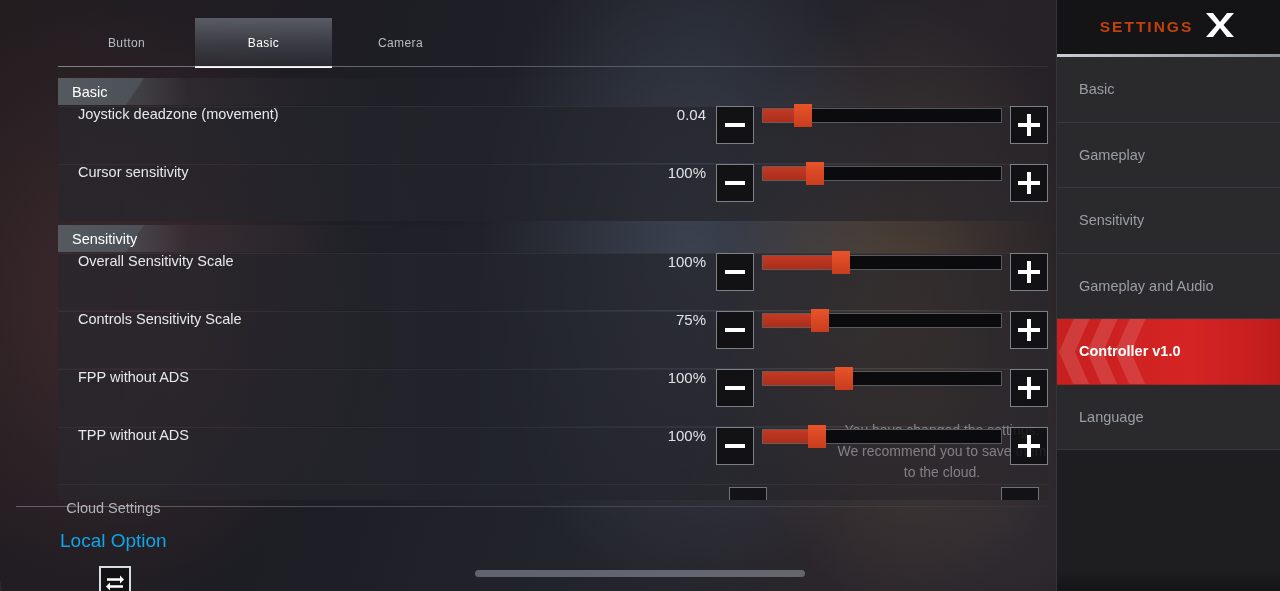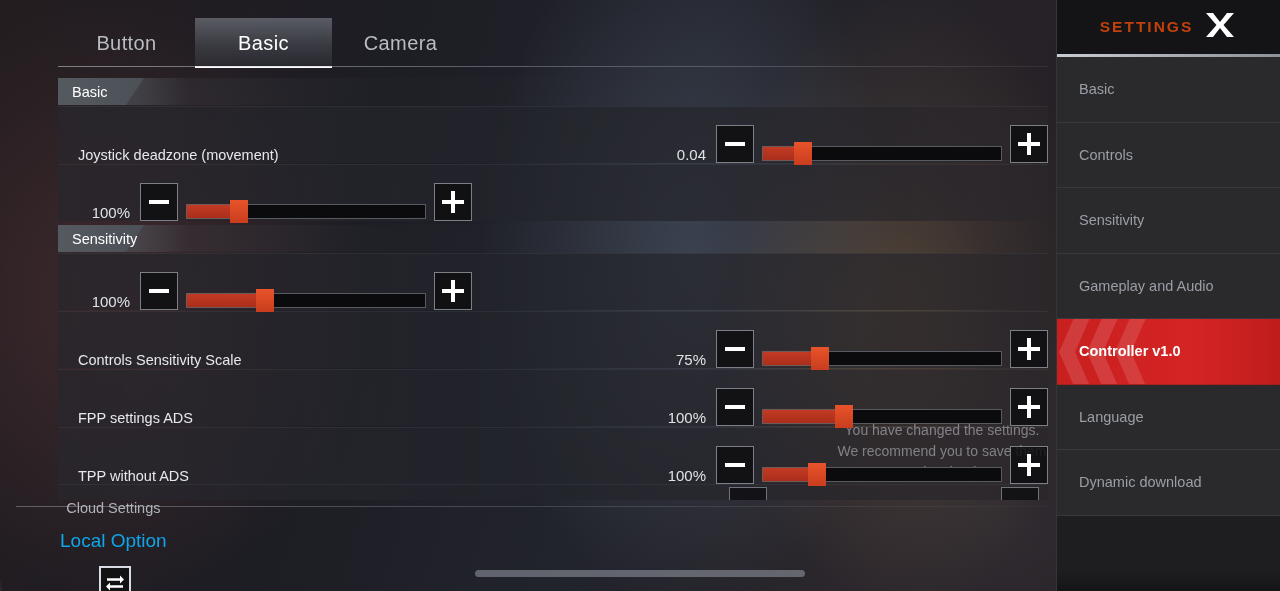--- a/index.html
+++ b/index.html
@@ -33,21 +33,21 @@
   }
 
   
   #tabbar {
     position:absolute; left:58px; top:18px; width:990px; height:50px;
   }
   .tabs { display:flex; height:100%; }
   .tab {
     width:137px; height:100%;
     display:flex; align-items:center; justify-content:center;
-    font-size:20px; color:#b9bcc2; letter-spacing:.4px;
+    font-size:12px; color:#b9bcc2; letter-spacing:.4px;
     position:relative; cursor:pointer;
   }
   .tab.active {
     color:#ffffff;
     background:linear-gradient(180deg, rgba(125,130,140,0.62) 0%, rgba(92,97,107,0.42) 55%, rgba(70,75,85,0.22) 100%);
   }
   .tab.active::after{
     content:""; position:absolute; left:0; right:0; bottom:0; height:2px; background:#ffffff;
   }
   #tabrule {
@@ -75,36 +75,36 @@
     clip-path:polygon(0 0, 86px 0, 68px 100%, 0 100%);
   }
   .sec .bar2 {
     position:absolute; left:0; top:0; height:100%; width:990px;
     background:linear-gradient(90deg, rgba(85,90,97,0.55) 0 80px, rgba(60,64,70,0.28) 130px, rgba(45,48,54,0.10) 340px, rgba(40,43,48,0.04));
   }
   .sec .lbl { position:relative; z-index:2; padding-left:14px; font-size:14.5px; color:#ffffff; }
 
   .row {
     height:57px; margin-top:1px;
-    display:flex; align-items:flex-end;
+    display:flex; align-items:flex-start;
     position:relative;
   }
   .row .rowbg {
     position:absolute; inset:0;
     background:linear-gradient(90deg, rgba(40,38,44,0.78), rgba(34,36,43,0.74) 45%, rgba(42,38,42,0.70));
     border-top:1px solid rgba(140,145,155,0.10);
   }
   .row .name {
     position:relative; z-index:2;
     padding-left:20px; font-size:14.5px; color:#e6e8ec; flex:1;
     white-space:nowrap;
   }
   .row .val {
     position:relative; z-index:2;
-    font-size:15px; color:#dfe2e7; width:82px; text-align:right; padding-right:10px;margin-top:16px;
+    font-size:15px; color:#dfe2e7; width:82px; text-align:right; padding-right:10px;
   }
 
   .stepbtn {
     position:relative; z-index:2;
     width:38px; height:38px;
     border:1px solid rgba(190,195,205,0.62);
     background:rgba(14,14,17,0.85);
     display:flex; align-items:center; justify-content:center;
     cursor:pointer; flex:0 0 auto;
   }
@@ -260,40 +260,42 @@
           <div class="track"></div>
           <div class="fill" style="width:38.08px"></div>
           <div class="thumb" style="left:40.8px"></div>
         </div>
         <div class="stepbtn plus">
           <span class="gl"></span>
         </div>
       </div>
       <div class="row">
         <div class="rowbg"></div>
+        <span class="name">Cursor sensitivity</span>
         <span class="val">100%</span>
         <div class="stepbtn minus">
           <span class="gl"></span>
         </div>
         <div class="slider">
           <div class="track"></div>
           <div class="fill" style="width:49.98px"></div>
           <div class="thumb" style="left:52.8px"></div>
         </div>
         <div class="stepbtn plus">
           <span class="gl"></span>
         </div>
       </div>
       <div class="sec">
         <div class="bar2"></div>
         <div class="bar"></div>
         <span class="lbl">Sensitivity</span>
       </div>
       <div class="row">
         <div class="rowbg"></div>
+        <span class="name">Overall Sensitivity Scale</span>
         <span class="val">100%</span>
         <div class="stepbtn minus">
           <span class="gl"></span>
         </div>
         <div class="slider">
           <div class="track"></div>
           <div class="fill" style="width:76.16px"></div>
           <div class="thumb" style="left:79.2px"></div>
         </div>
         <div class="stepbtn plus">
@@ -311,21 +313,21 @@
           <div class="track"></div>
           <div class="fill" style="width:54.739999999999995px"></div>
           <div class="thumb" style="left:57.599999999999994px"></div>
         </div>
         <div class="stepbtn plus">
           <span class="gl"></span>
         </div>
       </div>
       <div class="row">
         <div class="rowbg"></div>
-        <span class="name">FPP settings ADS</span>
+        <span class="name">FPP without ADS</span>
         <span class="val">100%</span>
         <div class="stepbtn minus">
           <span class="gl"></span>
         </div>
         <div class="slider">
           <div class="track"></div>
           <div class="fill" style="width:78.53999999999999px"></div>
           <div class="thumb" style="left:81.6px"></div>
         </div>
         <div class="stepbtn plus">
@@ -384,37 +386,34 @@
         <path d="M3 2 L10 2 L17 11 L24 2 L31 2 L20.5 14 L31 26 L24 26 L17 17 L10 26 L3 26 L13.5 14 Z" fill="#ffffff"></path>
       </svg>
     </span>
   </div>
   <div id="sbrule"></div>
   <div id="sbitems-host">
       <div class="sbitem">
         <span class="txt">Basic</span>
       </div>
       <div class="sbitem">
-        <span class="txt">Controls</span>
+        <span class="txt">Gameplay</span>
       </div>
       <div class="sbitem">
         <span class="txt">Sensitivity</span>
       </div>
       <div class="sbitem">
         <span class="txt">Gameplay and Audio</span>
       </div>
       <div class="sbitem active">
         <span class="chev">
           <i style="left:2px"></i>
           <i style="left:30px"></i>
           <i style="left:58px"></i>
         </span>
         <span class="txt">Controller v1.0</span>
       </div>
       <div class="sbitem">
         <span class="txt">Language</span>
       </div>
-      <div class="sbitem">
-        <span class="txt">Dynamic download</span>
-      </div>
     </div>
   <div id="sidefade"></div>
 </div>
 
 </body></html>

